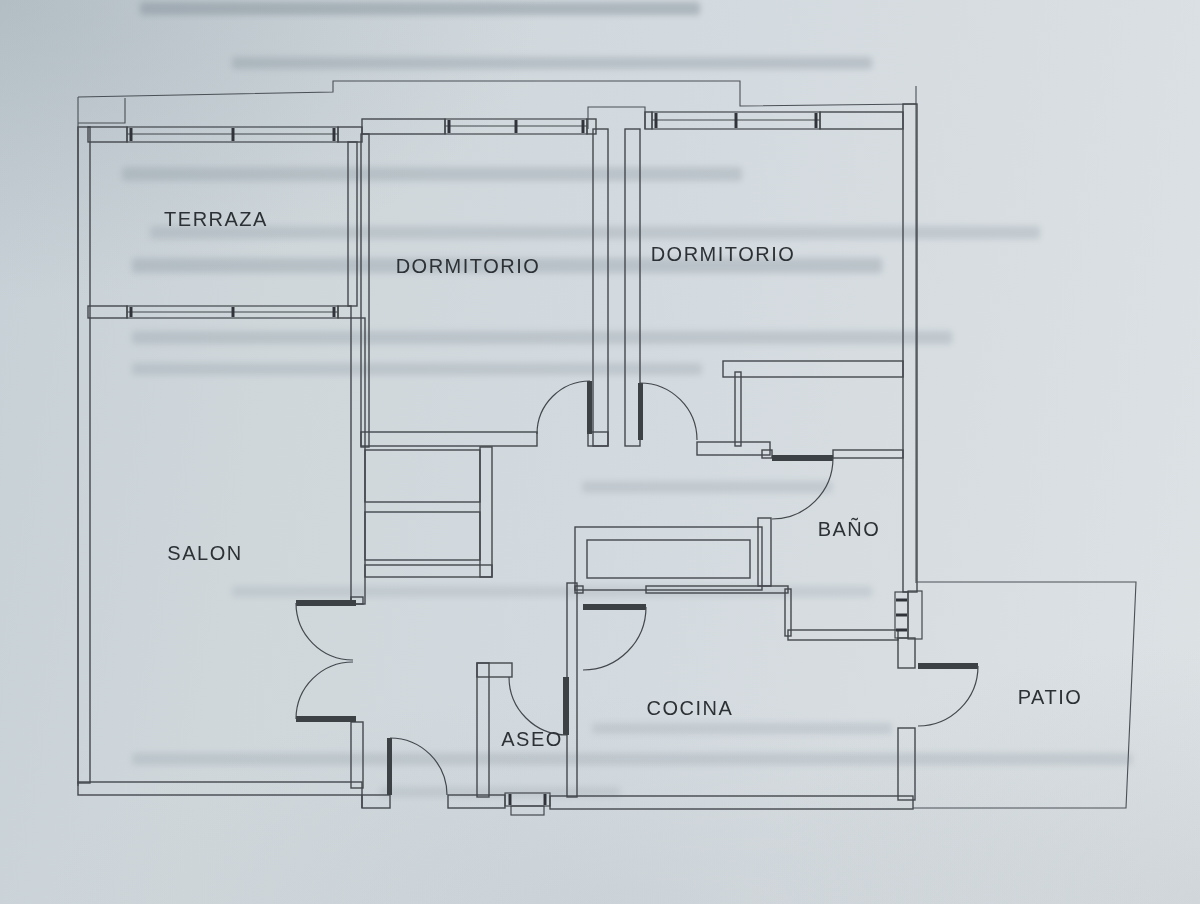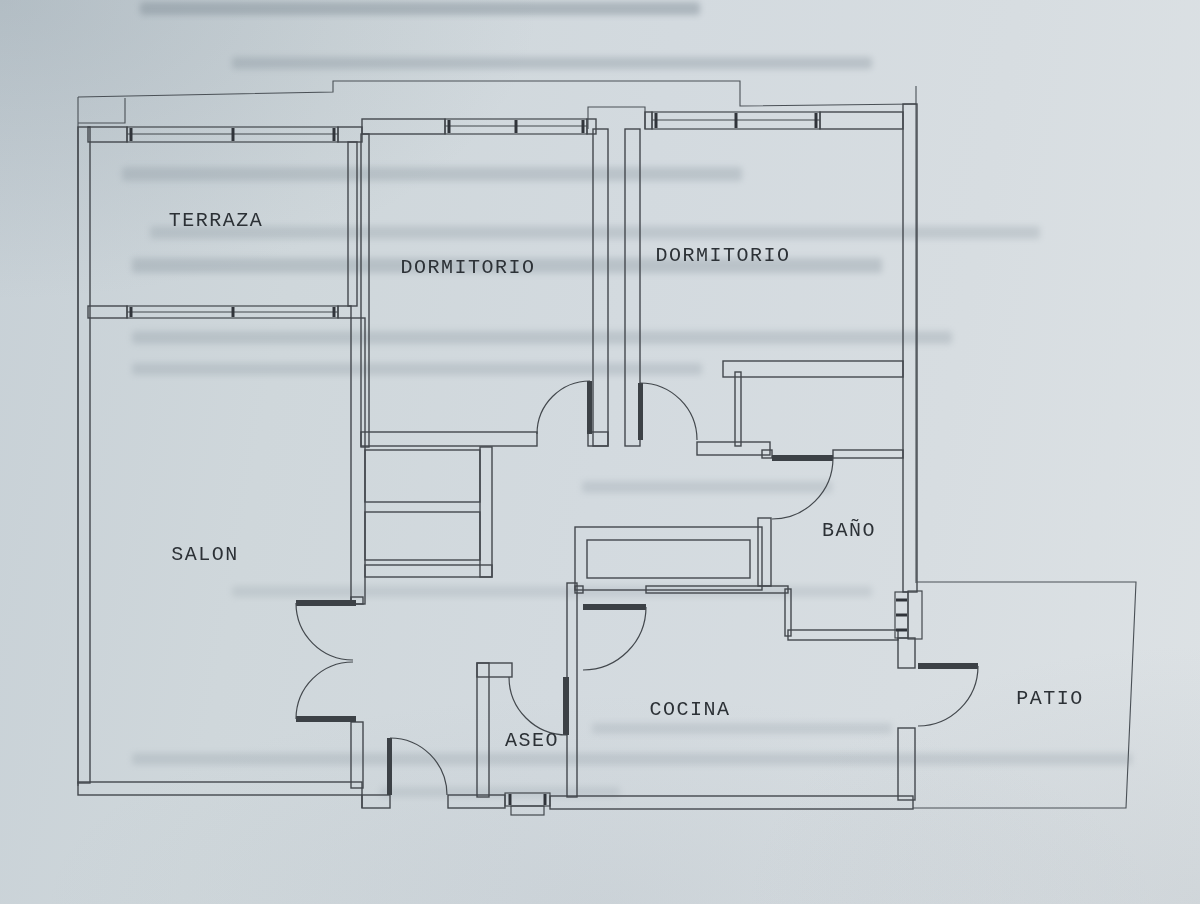--- a/index.html
+++ b/index.html
@@ -1,19 +1,19 @@
 <!DOCTYPE html>
 <html><head>
 <meta charset="utf-8">
 <style>
   html,body{margin:0;padding:0;}
   body{width:1200px;height:904px;overflow:hidden;background:#d0d8dc;}
   .stage{
     position:relative;width:1200px;height:904px;
-    font-family:Liberation Mono, monospace;
+    font-family:Liberation Sans, sans-serif;
     background:
       radial-gradient(900px 500px at 0% 0%, rgba(130,145,155,0.30), rgba(130,145,155,0) 60%),
       radial-gradient(700px 400px at 100% 100%, rgba(150,160,168,0.18), rgba(150,160,168,0) 65%),
       radial-gradient(800px 300px at 50% 100%, rgba(140,152,160,0.12), rgba(140,152,160,0) 70%),
       linear-gradient(100deg,#c7d0d6 0%,#cfd7db 25%,#d3dadf 50%,#d7dde1 75%,#dde2e5 100%);
     overflow:hidden;
   }
   .ghost{
     position:absolute;border-radius:3px;
     background:#7d8a94;filter:blur(3px);

